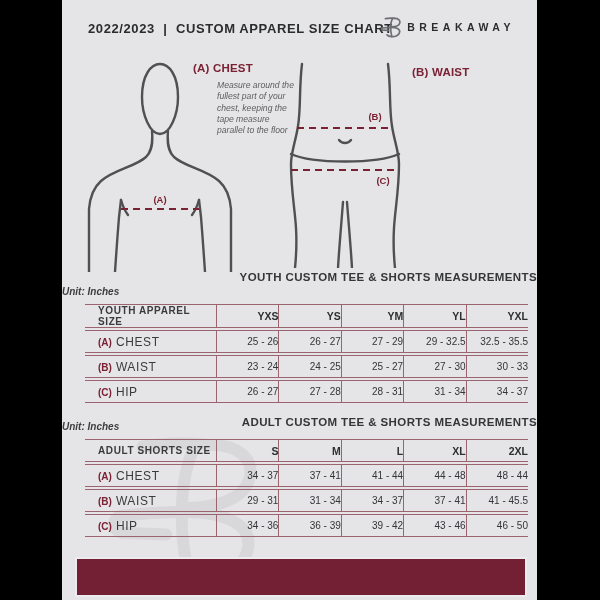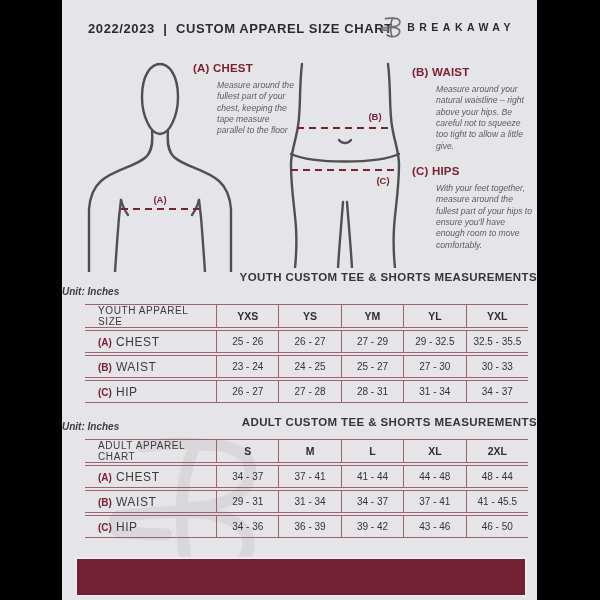--- a/index.html
+++ b/index.html
@@ -40,26 +40,26 @@
   table.size-table{
     position:absolute;left:23px;width:443px;
     border-collapse:separate;border-spacing:0 2px;table-layout:fixed;
   }
   .size-table th,.size-table td{
     height:21px;border-top:1px solid #9b6370;border-bottom:1px solid #9b6370;
     text-align:center;vertical-align:middle;padding:0;
   }
   .size-table th{font-weight:700;font-size:10.5px;color:#2e2f31;}
   .size-table th.lbl{
-    font-weight:400;font-size:10px;letter-spacing:.6px;color:#3a3b3d;
+    font-weight:700;font-size:10px;letter-spacing:.6px;color:#3a3b3d;
     text-align:left;padding-left:13px;
   }
   .size-table td{font-size:10px;color:#333437;}
   .size-table td.lbl{text-align:left;padding-left:13px;}
-  .size-table .vline{border-left:1px solid #9b6370;}
+  .size-table .vline{border-left:1px solid #9b6370;text-align:right;}
   .pfx{font-weight:700;color:#7b2134;margin-right:4px;font-size:10px;}
   .rowname{letter-spacing:.6px;font-size:12px;color:#3a3b3d;}
   
   .footer-bar{
     position:absolute;left:13px;top:557px;width:452px;height:40px;
     background:#731f34;border:2px solid #ececee;box-sizing:border-box;z-index:3;
   }
   .watermark{position:absolute;left:33px;top:420px;z-index:0;opacity:1;}
   .watermark path{fill:none;stroke:#d8d7d9;stroke-width:2;stroke-linecap:round;}
   .logo path{fill:none;stroke:#6e6f72;stroke-width:2.1;stroke-linecap:round;}
@@ -117,25 +117,20 @@
       <text x="92" y="60" text-anchor="middle">(B)</text>
       <text x="100" y="124" text-anchor="middle">(C)</text>
     </svg>
 
     <div class="instr layer" style="left:131px;top:62px;width:102px">
       <div class="ins-h">(A) CHEST</div>
       <div class="ins-t">Measure around the fullest part of your chest, keeping the tape measure parallel to the floor</div>
     </div>
     <div class="instr layer" style="left:350px;top:66px;width:118px">
       <div class="ins-h">(B) WAIST</div>
-      <div class="ins-t">Measure around your natural waistline – right above your hips. Be careful not to squeeze too tight to allow a little give.</div>
-    </div>
-    <div class="instr layer" style="left:350px;top:165px;width:124px">
-      <div class="ins-h">(C) HIPS</div>
-      <div class="ins-t">With your feet together, measure around the fullest part of your hips to ensure you'll have enough room to move comfortably.</div>
     </div>
 
     <div class="tbl-title layer" style="top:271px">YOUTH CUSTOM TEE &amp; SHORTS MEASUREMENTS</div>
     <div class="tbl-unit layer" style="top:286px">Unit: Inches</div>
     <table class="size-table layer" style="top:302px">
       <colgroup>
           <col style="width:131px">
           <col>
           <col>
           <col>
@@ -184,21 +179,21 @@
       <colgroup>
           <col style="width:131px">
           <col>
           <col>
           <col>
           <col>
           <col>
         </colgroup>
       <tbody>
           <tr>
-        <th class="lbl">ADULT APPAREL CHART</th>
+        <th class="lbl">ADULT SHORTS SIZE</th>
         <th class="vline">S</th>
         <th class="vline">M</th>
         <th class="vline">L</th>
         <th class="vline">XL</th>
         <th class="vline">2XL</th>
       </tr>
       <tr>
         <td class="lbl"><span class="pfx">(A)</span><span class="rowname">CHEST</span></td>
         <td class="vline">34 - 37</td>
         <td class="vline">37 - 41</td>

